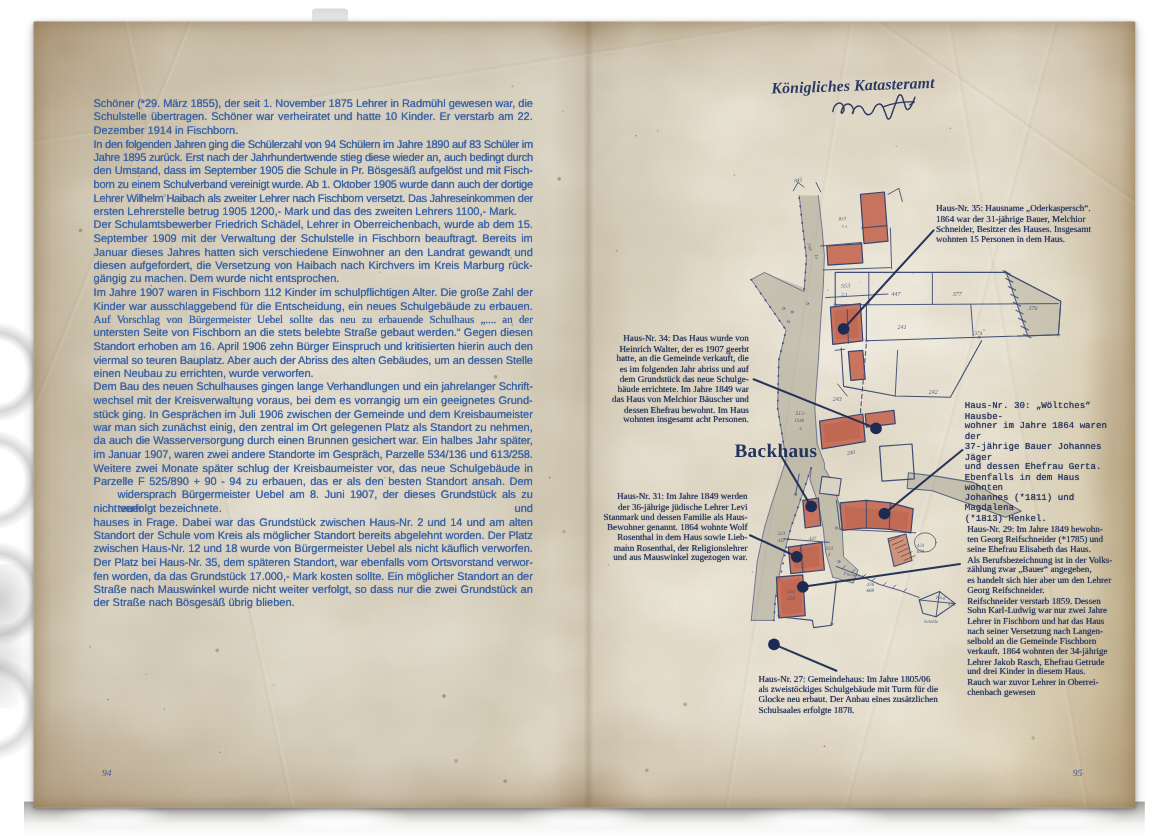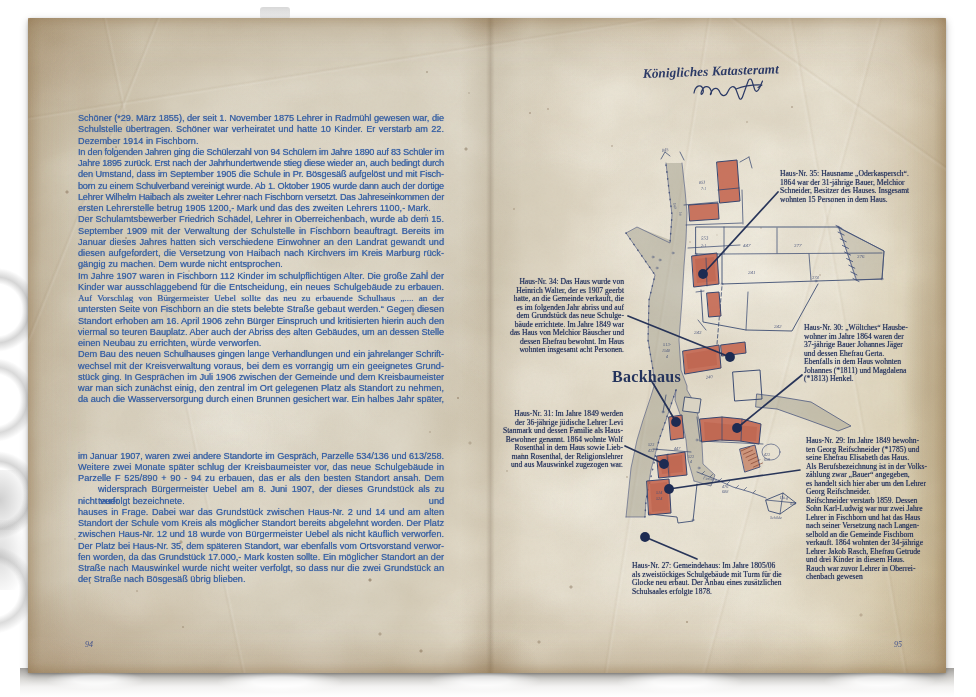--- a/index.html
+++ b/index.html
@@ -161,21 +161,21 @@
     linear-gradient(112deg, rgba(0,0,0,0) 118px, rgba(120,95,60,0.07) 120px, rgba(255,255,255,0.11) 122px, rgba(0,0,0,0) 124px),
     linear-gradient(78deg, rgba(0,0,0,0) 208px, rgba(120,95,60,0.06) 210px, rgba(255,255,255,0.10) 212px, rgba(0,0,0,0) 214px),
     linear-gradient(171deg, rgba(0,0,0,0) 96px, rgba(120,95,60,0.06) 98px, rgba(255,255,255,0.09) 100px, rgba(0,0,0,0) 102px),
     linear-gradient(99deg, rgba(0,0,0,0) 670px, rgba(120,95,60,0.06) 672px, rgba(255,255,255,0.10) 674px, rgba(0,0,0,0) 676px),
     linear-gradient(260deg, rgba(0,0,0,0) 150px, rgba(120,95,60,0.06) 152px, rgba(255,255,255,0.09) 154px, rgba(0,0,0,0) 157px),
     linear-gradient(215deg, rgba(0,0,0,0) 120px, rgba(120,95,60,0.07) 122px, rgba(255,255,255,0.10) 124px, rgba(0,0,0,0) 127px),
     linear-gradient(285deg, rgba(0,0,0,0) 230px, rgba(120,95,60,0.06) 232px, rgba(255,255,255,0.09) 234px, rgba(0,0,0,0) 237px);"></div>
   <div class="vign"></div>
 
   <div class="ltext" id="ltext">
-    <div class="jl" style="letter-spacing:-0.073px;margin-top:32px;">Schöner (*29. März 1855), der seit 1. November 1875 Lehrer in Radmühl gewesen war, die</div>
+    <div class="jl" style="letter-spacing:-0.073px;">Schöner (*29. März 1855), der seit 1. November 1875 Lehrer in Radmühl gewesen war, die</div>
     <div class="jl">Schulstelle übertragen. Schöner war verheiratet und hatte 10 Kinder. Er verstarb am 22.</div>
     <div class="ll">Dezember 1914 in Fischborn.</div>
     <div class="jl" style="letter-spacing:-0.263px;">In den folgenden Jahren ging die Schülerzahl von 94 Schülern im Jahre 1890 auf 83 Schüler im</div>
     <div class="jl" style="letter-spacing:-0.243px;">Jahre 1895 zurück. Erst nach der Jahrhundertwende stieg diese wieder an, auch bedingt durch</div>
     <div class="jl" style="letter-spacing:-0.125px;">den Umstand, dass im September 1905 die Schule in Pr. Bösgesäß aufgelöst und mit Fisch-</div>
     <div class="jl" style="letter-spacing:-0.240px;">born zu einem Schulverband vereinigt wurde. Ab 1. Oktober 1905 wurde dann auch der dortige</div>
     <div class="jl" style="letter-spacing:-0.268px;">Lehrer Wilhelm Haibach als zweiter Lehrer nach Fischborn versetzt. Das Jahreseinkommen der</div>
     <div class="ll">ersten Lehrerstelle betrug 1905 1200,- Mark und das des zweiten Lehrers 1100,- Mark.</div>
     <div class="jl" style="letter-spacing:-0.020px;">Der Schulamtsbewerber Friedrich Schädel, Lehrer in Oberreichenbach, wurde ab dem 15.</div>
     <div class="jl">September 1909 mit der Verwaltung der Schulstelle in Fischborn beauftragt. Bereits im</div>
@@ -187,21 +187,21 @@
     <div class="jl" style="letter-spacing:-0.054px;font-family:Liberation Serif, serif;">Auf Vorschlag von Bürgermeister Uebel sollte das neu zu erbauende Schulhaus „.... an der</div>
     <div class="jl">untersten Seite von Fischborn an die stets belebte Straße gebaut werden.“ Gegen diesen</div>
     <div class="jl" style="letter-spacing:-0.053px;">Standort erhoben am 16. April 1906 zehn Bürger Einspruch und kritisierten hierin auch den</div>
     <div class="jl" style="letter-spacing:-0.089px;">viermal so teuren Bauplatz. Aber auch der Abriss des alten Gebäudes, um an dessen Stelle</div>
     <div class="ll">einen Neubau zu errichten, wurde verworfen.</div>
     <div class="jl" style="letter-spacing:-0.086px;">Dem Bau des neuen Schulhauses gingen lange Verhandlungen und ein jahrelanger Schrift-</div>
     <div class="jl">wechsel mit der Kreisverwaltung voraus, bei dem es vorrangig um ein geeignetes Grund-</div>
     <div class="jl" style="letter-spacing:-0.032px;">stück ging. In Gesprächen im Juli 1906 zwischen der Gemeinde und dem Kreisbaumeister</div>
     <div class="jl" style="letter-spacing:-0.001px;">war man sich zunächst einig, den zentral im Ort gelegenen Platz als Standort zu nehmen,</div>
     <div class="jl" style="letter-spacing:-0.068px;">da auch die Wasserversorgung durch einen Brunnen gesichert war. Ein halbes Jahr später,</div>
-    <div class="jl" style="letter-spacing:-0.103px;margin-top:45px;">im Januar 1907, waren zwei andere Standorte im Gespräch, Parzelle 534/136 und 613/258.</div>
+    <div class="jl" style="letter-spacing:-0.103px;">im Januar 1907, waren zwei andere Standorte im Gespräch, Parzelle 534/136 und 613/258.</div>
     <div class="jl">Weitere zwei Monate später schlug der Kreisbaumeister vor, das neue Schulgebäude in</div>
     <div class="jl">Parzelle F 525/890 + 90 - 94 zu erbauen, das er als den besten Standort ansah. Dem</div>
     <div class="jl" style="letter-spacing:-0.060px;margin-left:20px;">widersprach Bürgermeister Uebel am 8. Juni 1907, der dieses Grundstück als zu teuer und</div>
     <div class="ll">nicht verfolgt bezeichnete.</div>
     <div class="jl">hauses in Frage. Dabei war das Grundstück zwischen Haus-Nr. 2 und 14 und am alten</div>
     <div class="jl" style="letter-spacing:-0.036px;">Standort der Schule vom Kreis als möglicher Standort bereits abgelehnt worden. Der Platz</div>
     <div class="jl" style="letter-spacing:-0.036px;">zwischen Haus-Nr. 12 und 18 wurde von Bürgermeister Uebel als nicht käuflich verworfen.</div>
     <div class="jl" style="letter-spacing:-0.071px;">Der Platz bei Haus-Nr. 35, dem späteren Standort, war ebenfalls vom Ortsvorstand verwor-</div>
     <div class="jl" style="letter-spacing:-0.036px;">fen worden, da das Grundstück 17.000,- Mark kosten sollte. Ein möglicher Standort an der</div>
     <div class="jl">Straße nach Mauswinkel wurde nicht weiter verfolgt, so dass nur die zwei Grundstück an</div>
@@ -361,21 +361,21 @@
   <text x="615.0" y="60.0" font-family="Liberation Serif,serif" font-style="italic" font-weight="bold" font-size="13.2" fill="#2c3a66" transform="rotate(-2 615.0 60.0)" letter-spacing="0.1">Königliches Katasteramt</text>
   <path d="M 666.0 75.0 c 1,-7 7,-10 9,-4 c 1.5,4.5 -3.5,8 -1.5,2.5 c 2.5,-6.5 7.5,-6 9.5,-1 c 1.5,3.5 -2,6 0,2 c 3,-6 7,-5 9,0 c 2,4.5 6,4 8,-1 c 2,-5 6,-7 8,-2 l 3,8 c 1,3 3,2 4,-2 l 5,-14 c 1,-3 3,-3.5 4,-0.5 l 2.5,8 c 1,3.5 3,3 5,-1 l 3,-7" fill="none" stroke="#2c3a66" stroke-width="1.2"></path>
   <path d="M 708.0 71.0 c 8,-3 17,-4.5 26,-4 l -4,2.5" fill="none" stroke="#2c3a66" stroke-width="1.1"></path>
   </g>
   </svg>
 
   <div class="ann" style="left:752px;top:152px;width:160px;">Haus-Nr. 35: Hausname „Oderkaspersch“.<br>1864 war der 31-jährige Bauer, Melchior<br>Schneider, Besitzer des Hauses. Insgesamt<br>wohnten 15 Personen in dem Haus.</div>
 
   <div class="ann annr" style="left:480px;top:260px;width:116px;">Haus-Nr. 34: Das Haus wurde von<br>Heinrich Walter, der es 1907 geerbt<br>hatte, an die Gemeinde verkauft, die<br>es im folgenden Jahr abriss und auf<br>dem Grundstück das neue Schulge-<br>bäude errichtete. Im Jahre 1849 war<br>das Haus von Melchior Bäuscher und<br>dessen Ehefrau bewohnt. Im Haus<br>wohnten insgesamt acht Personen.</div>
 
-  <div class="ann" style="left:776px;top:306px;width:132px;">Haus-Nr. 30: „Wöltches“ Hausbe-<br>wohner im Jahre 1864 waren der<br>37-jährige Bauer Johannes Jäger<br>und dessen Ehefrau Gerta.<br>Ebenfalls in dem Haus wohnten<br>Johannes (*1811) und Magdalena<br>(*1813) Henkel.</div>
+  <div class="ann" style="left:776px;top:317px;width:132px;font-family:Liberation Mono, monospace;">Haus-Nr. 30: „Wöltches“ Hausbe-<br>wohner im Jahre 1864 waren der<br>37-jährige Bauer Johannes Jäger<br>und dessen Ehefrau Gerta.<br>Ebenfalls in dem Haus wohnten<br>Johannes (*1811) und Magdalena<br>(*1813) Henkel.</div>
 
   <div class="ann annr" style="left:465px;top:392px;width:130px;">Haus-Nr. 31: Im Jahre 1849 werden<br>der 36-jährige jüdische Lehrer Levi<br>Stanmark und dessen Familie als Haus-<br>Bewohner genannt. 1864 wohnte Wolf<br>Rosenthal in dem Haus sowie Lieb-<br>mann Rosenthal, der Religionslehrer<br>und aus Mauswinkel zugezogen war.</div>
 
   <div class="ann" style="left:778px;top:419px;width:140px;">Haus-Nr. 29: Im Jahre 1849 bewohn-<br>ten Georg Reifschneider (*1785) und<br>seine Ehefrau Elisabeth das Haus.<br>Als Berufsbezeichnung ist in der Volks-<br>zählung zwar „Bauer“ angegeben,<br>es handelt sich hier aber um den Lehrer<br>Georg Reifschneider.<br>Reifschneider verstarb 1859. Dessen<br>Sohn Karl-Ludwig war nur zwei Jahre<br>Lehrer in Fischborn und hat das Haus<br>nach seiner Versetzung nach Langen-<br>selbold an die Gemeinde Fischborn<br>verkauft. 1864 wohnten der 34-jährige<br>Lehrer Jakob Rasch, Ehefrau Getrude<br>und drei Kinder in diesem Haus.<br>Rauch war zuvor Lehrer in Oberrei-<br>chenbach gewesen</div>
 
   <div class="ann" style="left:604px;top:544px;width:290px;">Haus-Nr. 27: Gemeindehaus: Im Jahre 1805/06<br>als zweistöckiges Schulgebäude mit Turm für die<br>Glocke neu erbaut. Der Anbau eines zusätzlichen<br>Schulsaales erfolgte 1878.</div>
 
   <div class="bh" style="left:584px;top:350px;">Backhaus</div>
   <div class="pgnum" style="left:41px;top:622px;margin-left:16px;">94</div>
   <div class="pgnum" style="left:866px;top:622px;">95</div>

